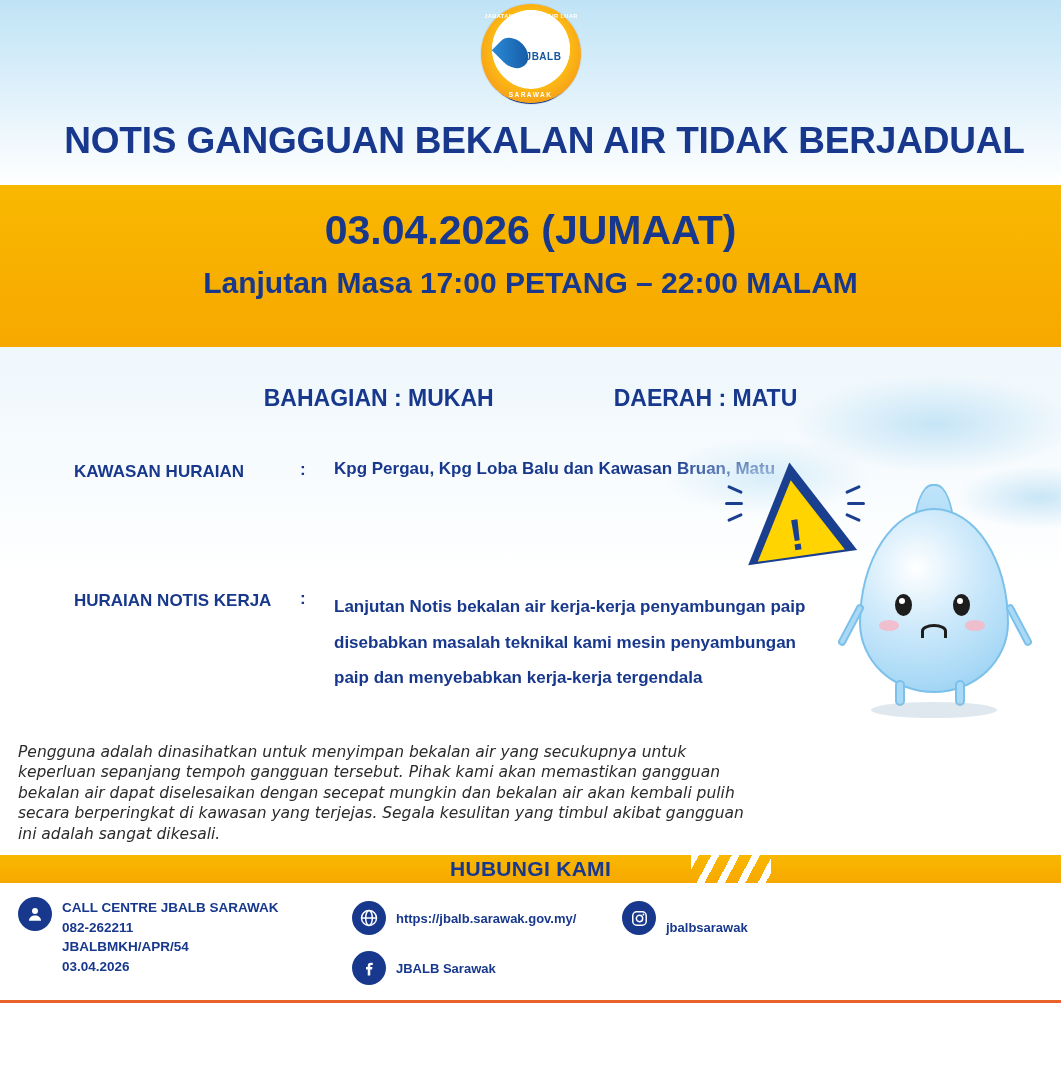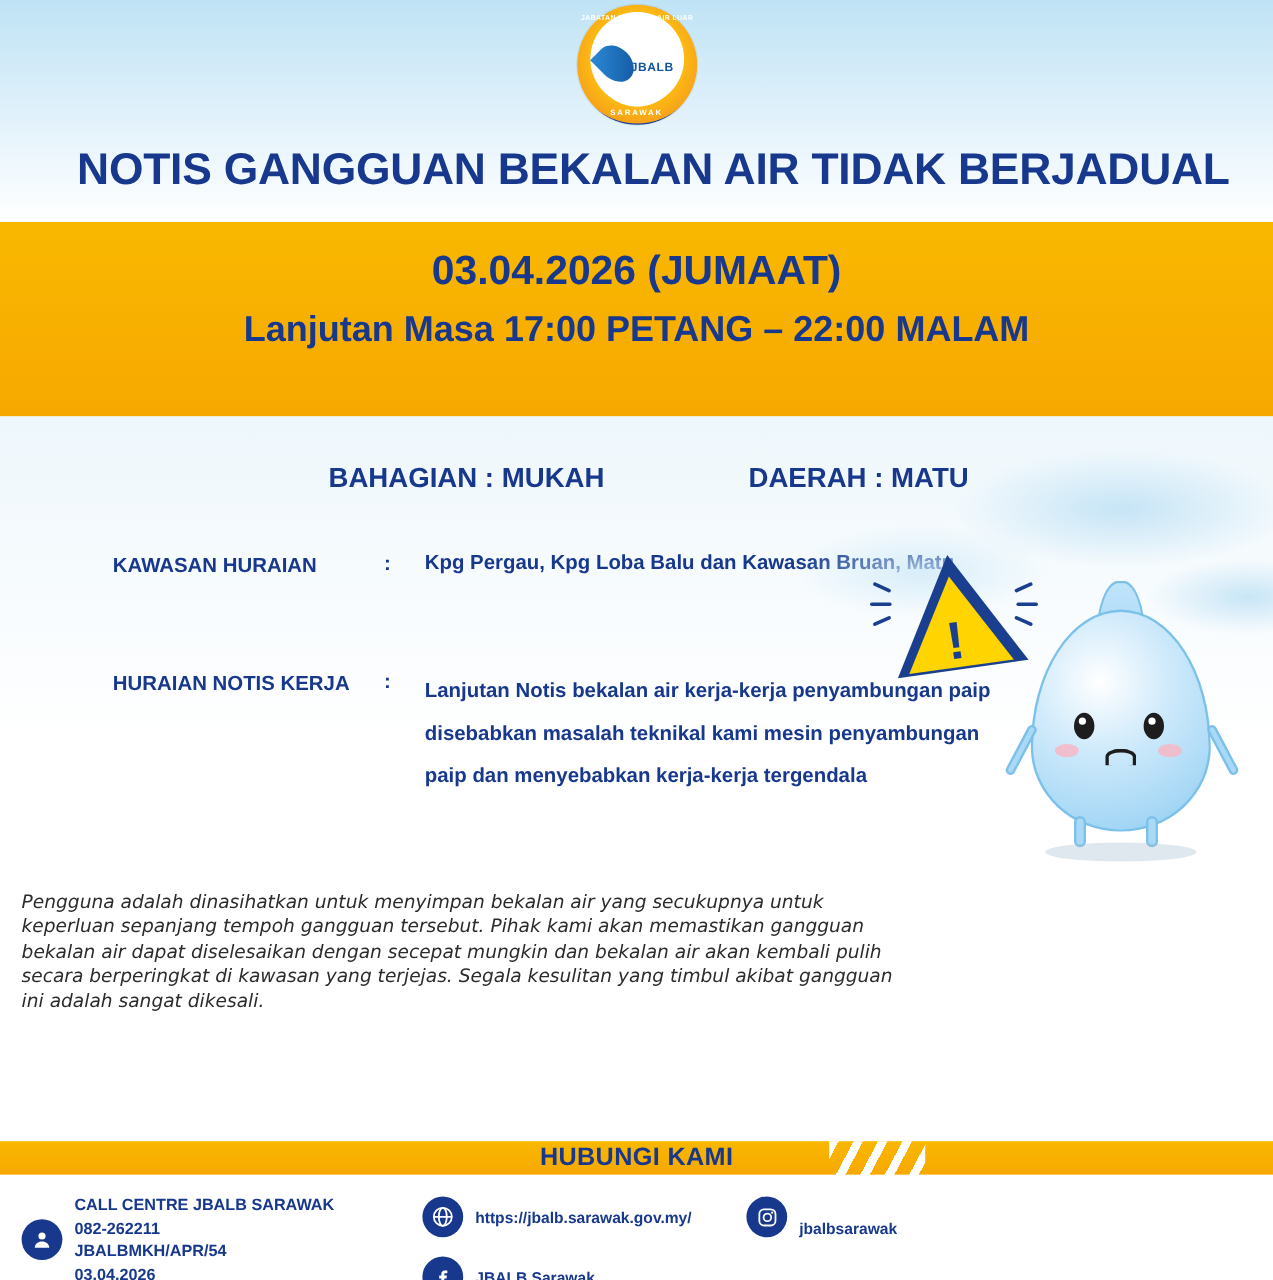--- a/index.html
+++ b/index.html
@@ -108,56 +108,55 @@
   }
 
   
   .orange-band {
     background: linear-gradient(180deg, #f9b800 0%, #f7a800 100%);
     padding: 22px 0 20px 0;
     text-align: center;
     height: 162px;
   }
   .date-line {
-    font-size: 34px;
+    font-size: 41px;
     font-weight: bold;
     color: #17388c;
     margin-bottom: 12px;
   }
   .time-line {
     font-size: 30px;
     font-weight: bold;
     color: #17388c;
   }
 
   
   .body-area {
     position: relative;
-    height: 604px;
+    height: 508px;
     background: linear-gradient(180deg, #eef7fc 0%, #ffffff 45%, #ffffff 100%);
-    padding-left: 20px;
   }
   .div-row {
     display: flex;
     justify-content: center;
     gap: 120px;
     padding-top: 38px;
   }
   .div-item {
     font-size: 23px;
     font-weight: bold;
     color: #17388c;
   }
 
   .info-block {
     display: flex;
     padding: 0 40px;
   }
   .kawasan-row { margin-top: 48px; }
-  .huraian-row { margin-top: 76px; }
+  .huraian-row { margin-top: 107px; }
 
   .label {
     width: 260px;
     font-size: 17px;
     font-weight: bold;
     color: #17388c;
     padding-left: 34px;
     padding-top: 2px;
   }
   .colon {
@@ -376,21 +375,21 @@
     width: 34px; height: 34px;
     border-radius: 50%;
     background: #17388c;
     color: #ffffff;
     display: flex;
     align-items: center;
     justify-content: center;
     font-size: 18px;
     flex: 0 0 auto;
   }
-  .f-block { position: absolute; display: flex; align-items: center; gap: 10px; }
+  .f-block { position: absolute; display: flex; align-items: flex-start; gap: 10px; }
   .f-callcentre { left: 18px; top: 14px; }
   .f-call-text { font-size: 13.5px; font-weight: bold; color: #17388c; line-height: 1.45; padding-top: 1px; }
   .f-web { left: 352px; top: 18px; align-items: center; }
   .f-web-text { font-size: 13px; font-weight: bold; color: #17388c; }
   .f-fb { left: 352px; top: 68px; align-items: center; }
   .f-ig { left: 622px; top: 18px; align-items: flex-end; }
   .f-ig-text, .f-fb-text { font-size: 13px; font-weight: bold; color: #17388c; }
 
   .bottom-line {
     position: absolute;

